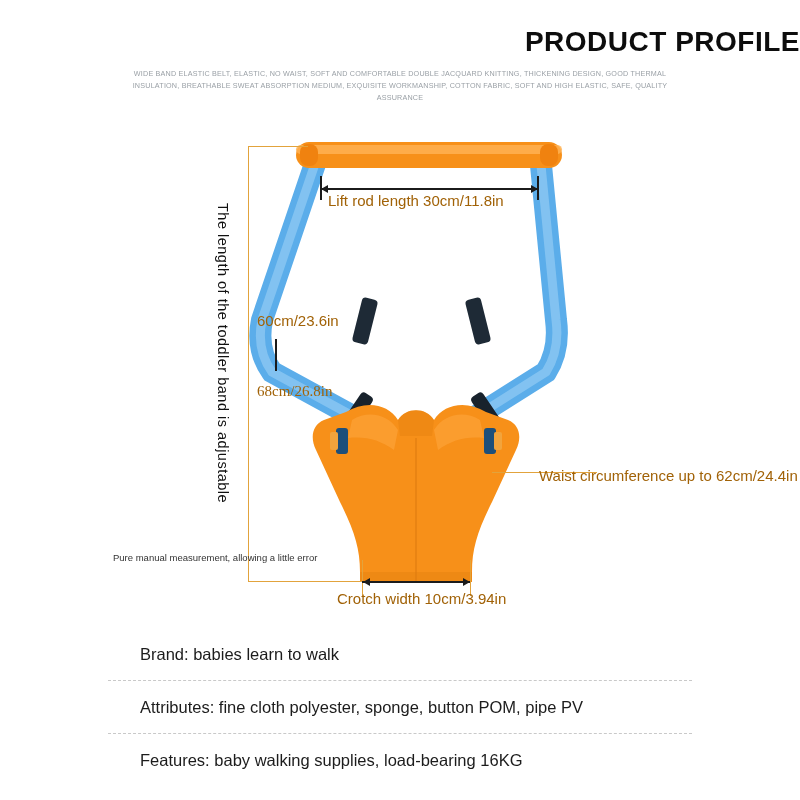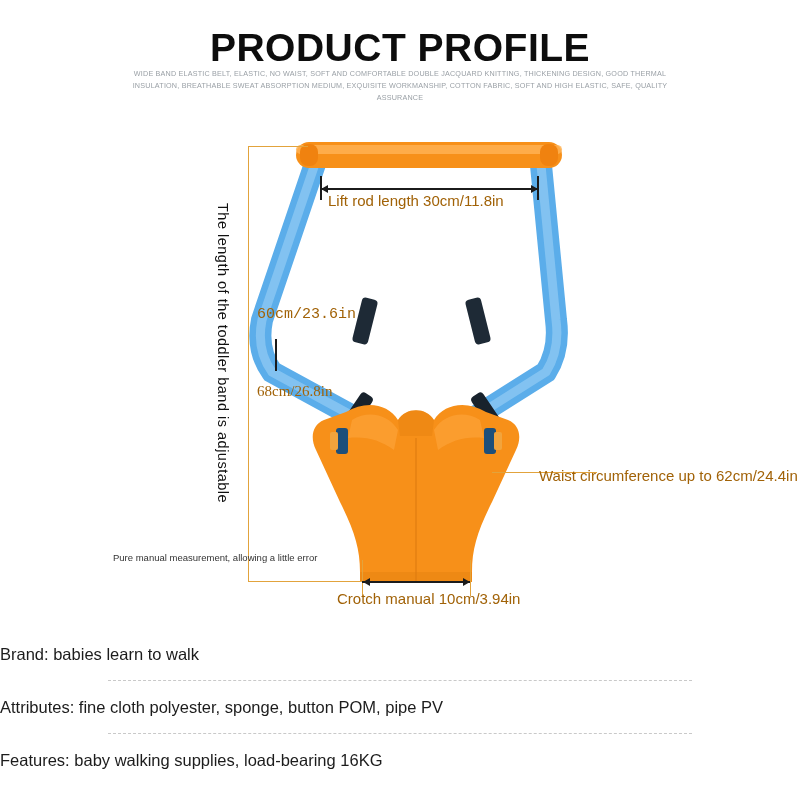--- a/index.html
+++ b/index.html
@@ -20,22 +20,22 @@
     width: 800px;
     height: 800px;
   }
 
   
   .title {
     position: absolute;
     left: 0;
     top: 26px;
     width: 800px;
-    text-align: center;
-    font-size: 39px;
+    text-align: right;
+    font-size: 28px;
     font-weight: bold;
     letter-spacing: 0.5px;
     color: #0d0d0d;
   }
   .subtitle {
     position: absolute;
     left: 120px;
     top: 68px;
     width: 560px;
     text-align: center;
@@ -104,20 +104,21 @@
     position: absolute;
     left: 0;
     top: 628px;
     width: 800px;
   }
   .spec-row {
     position: relative;
     height: 52px;
     display: flex;
     align-items: center;
+    padding-left: 140px;
     box-sizing: border-box;
     font-size: 16.5px;
     color: #1c1c1c;
   }
   .spec-sep {
     position: relative;
     height: 0;
     margin: 0 108px 0 108px;
     border-top: 1px dashed #c9c9c9;
   }
@@ -234,30 +235,30 @@
 
     <div class="gl gl-h" style="left:492px; top:352px; width:105px;"></div>
 
     <div class="blk blk-h" style="left:320px; top:68px; width:218px;"></div>
     <div class="blk blk-v" style="left:320px; top:56px; height:24px;"></div>
     <div class="blk blk-v" style="left:537px; top:56px; height:24px;"></div>
     <div class="arrow arrow-left" style="left:321px; top:64.5px;"></div>
     <div class="arrow arrow-right" style="left:531px; top:64.5px;"></div>
     <div class="label" style="left:328px; top:72px;">Lift rod length 30cm/11.8in</div>
 
-    <div class="label" style="left:257px; top:186px;font-family:Liberation Mono, monospace;">60cm/23.6in</div>
+    <div class="label" style="left:257px; top:192px;">60cm/23.6in</div>
     <div class="blk blk-v" style="left:275px; top:219px; height:32px;"></div>
     <div class="label" style="left:257px; top:263px;font-family:Liberation Serif, serif;">68cm/26.8in</div>
 
     <div class="label" style="left:498px; top:347px;margin-left:41px;">Waist circumference up to 62cm/24.4in</div>
 
     <div class="blk blk-h" style="left:362px; top:461px; width:108px;"></div>
     <div class="arrow arrow-left" style="left:363px; top:457.5px;"></div>
     <div class="arrow arrow-right" style="left:463px; top:457.5px;"></div>
-    <div class="label" style="left:337px; top:470px;">Crotch manual 10cm/3.94in</div>
+    <div class="label" style="left:337px; top:470px;">Crotch width 10cm/3.94in</div>
 
     <div class="vlabel" style="left:215px; top:83px;">The length of the toddler band is adjustable</div>
 
     <div class="label-small" style="left:113px; top:432px;">Pure manual measurement, allowing a little error</div>
 
   </div>
 
   <div class="specs">
     <div class="spec-row">
       <span>Brand: babies learn to walk</span>

